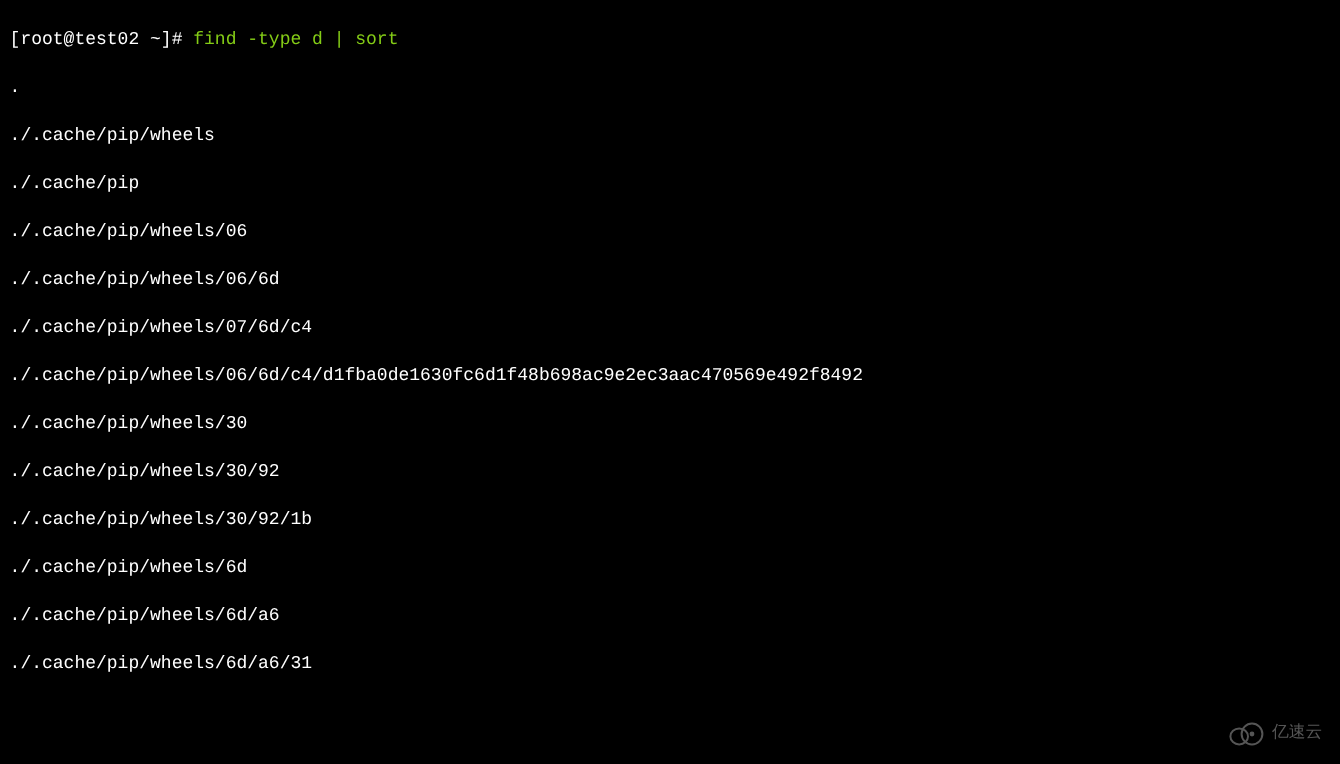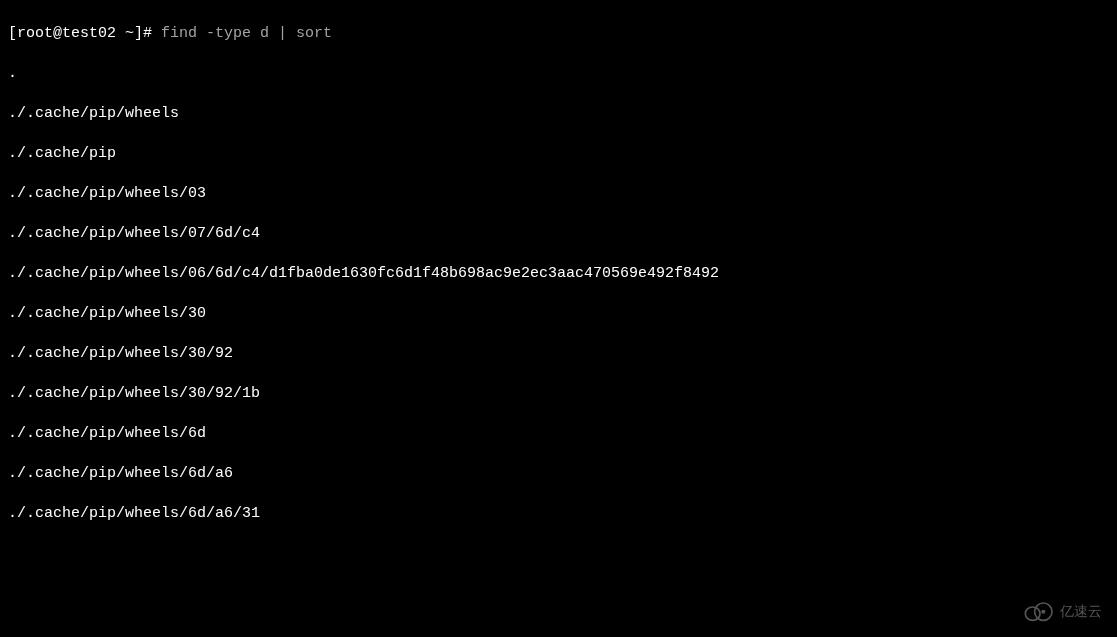--- a/index.html
+++ b/index.html
@@ -20,21 +20,21 @@
       position: relative;
     }
     .terminal {
       white-space: pre;
     }
     .prompt {
       color: #ffffff;
       margin-top: 33px;
     }
     .command {
-      color: #a3a3a3;
+      color: #84cc16;
     }
     .output-line {
       color: #ffffff;
     }
     .watermark {
       position: absolute;
       right: 15px;
       bottom: 15px;
       opacity: 0.5;
       display: flex;
@@ -45,33 +45,34 @@
       width: 32px;
       height: 22px;
       position: relative;
     }
     .watermark-icon svg {
       width: 100%;
       height: 100%;
     }
     .watermark-text {
       color: #aaaaaa;
-      font-family: Liberation Sans, sans-serif;
+      font-family: Liberation Serif, serif;
       font-size: 14px;
     }
   </style>
 </head>
 <body>
 
 <div class="terminal">
 <div><span class="prompt">[root@test02 ~]# </span><span class="command">find -type d | sort</span></div>
 <div class="output-line">.</div>
 <div class="output-line">./.cache/pip/wheels</div>
 <div class="output-line">./.cache/pip</div>
-<div class="output-line">./.cache/pip/wheels/03</div>
+<div class="output-line">./.cache/pip/wheels/06</div>
+<div class="output-line">./.cache/pip/wheels/06/6d</div>
 <div class="output-line">./.cache/pip/wheels/07/6d/c4</div>
 <div class="output-line">./.cache/pip/wheels/06/6d/c4/d1fba0de1630fc6d1f48b698ac9e2ec3aac470569e492f8492</div>
 <div class="output-line">./.cache/pip/wheels/30</div>
 <div class="output-line">./.cache/pip/wheels/30/92</div>
 <div class="output-line">./.cache/pip/wheels/30/92/1b</div>
 <div class="output-line">./.cache/pip/wheels/6d</div>
 <div class="output-line">./.cache/pip/wheels/6d/a6</div>
 <div class="output-line">./.cache/pip/wheels/6d/a6/31</div>
 
 

